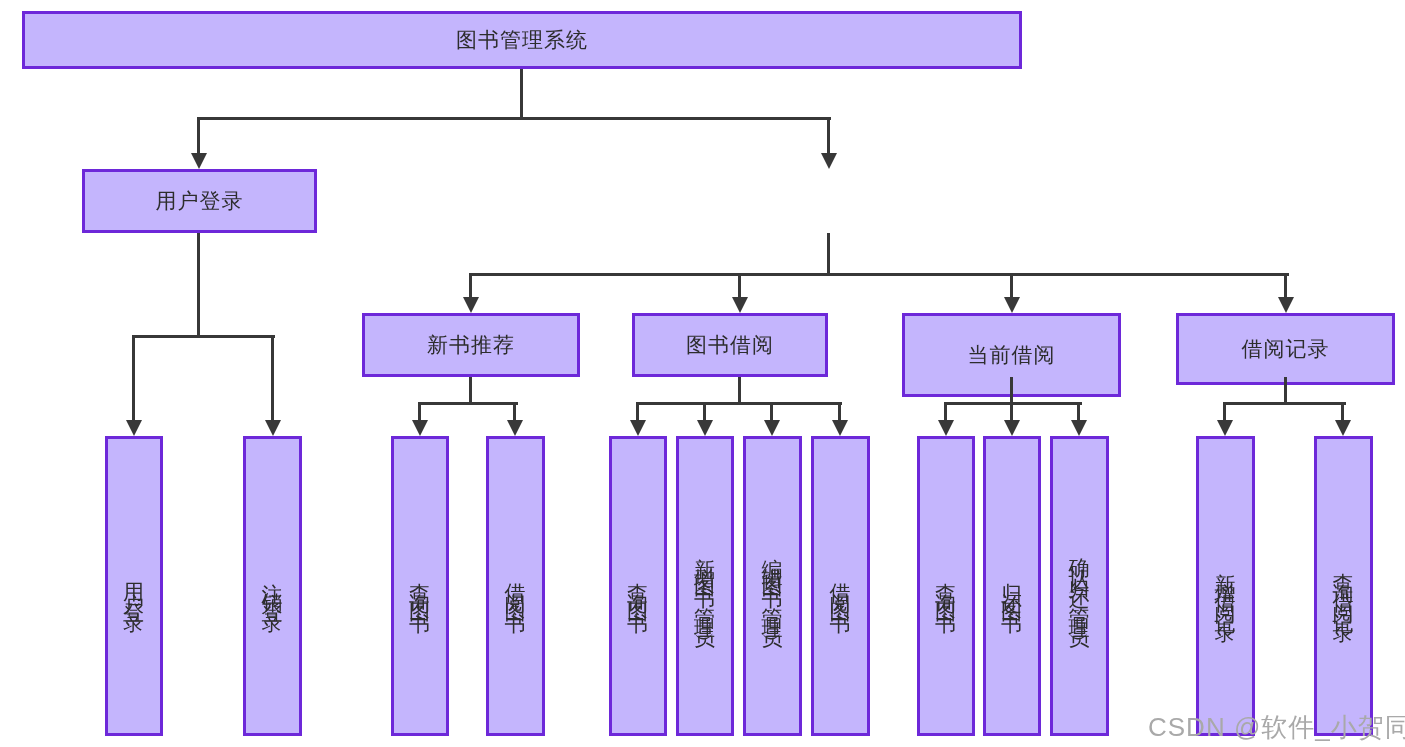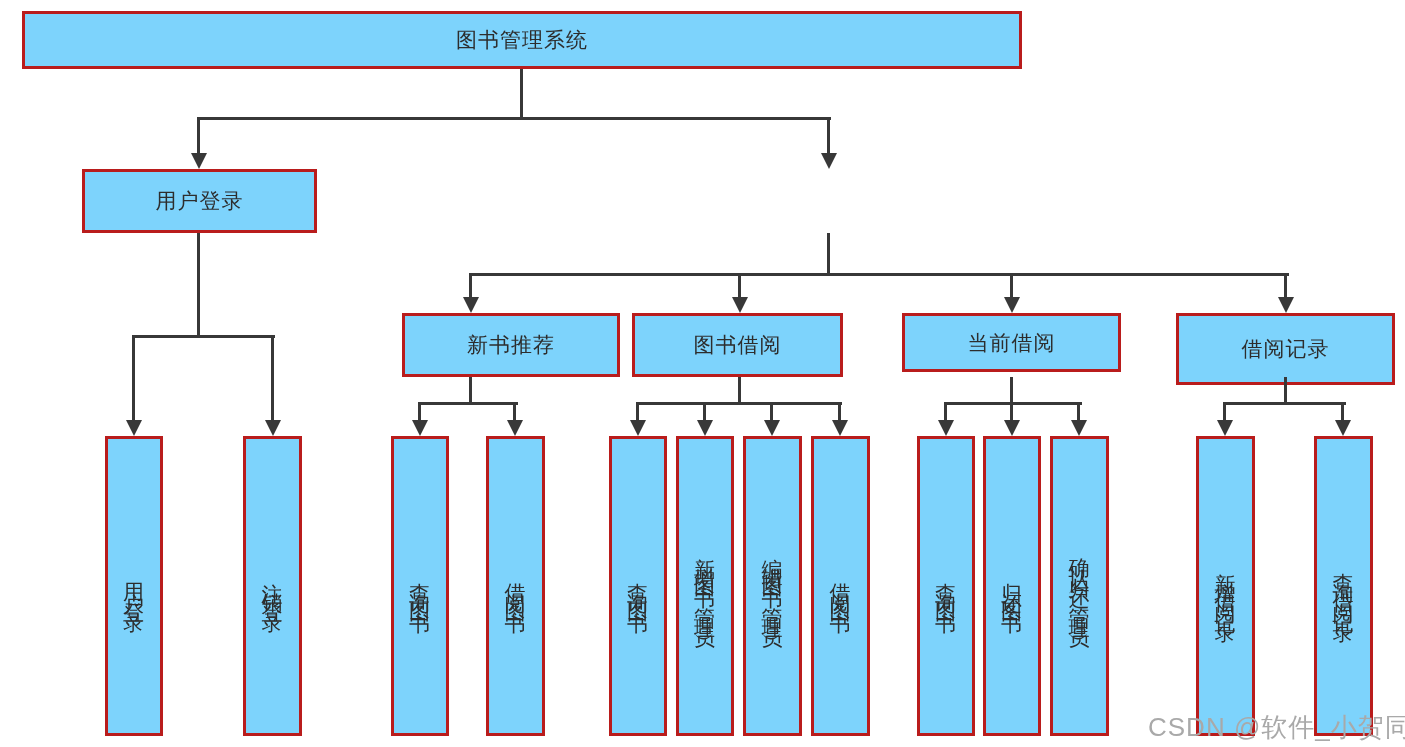--- a/index.html
+++ b/index.html
@@ -7,22 +7,22 @@
     position:relative;
     width:1405px;height:747px;
     background:#ffffff;
     font-family:"Liberation Sans","DejaVu Sans",sans-serif;
     color:#2d2d2d;
     overflow:hidden;
   }
   .node{
     position:absolute;
     box-sizing:border-box;
-    border:3px solid #b91c1c;
-    background:#7dd3fc;
+    border:3px solid #6d28d9;
+    background:#c4b5fd;
     display:flex;
     align-items:center;
     justify-content:center;
     text-align:center;
   }
   .hbox{
     font-size:21px;
     letter-spacing:1px;
   }
   .vbox{
@@ -53,23 +53,23 @@
 </style>
 </head>
 <body>
 
 <div id="canvas">
 
   <div class="node hbox" style="left:22px;top:11px;width:1000px;height:58px;">图书管理系统</div>
 
   <div class="node hbox" style="left:82px;top:169px;width:235px;height:64px;">用户登录</div>
 
-  <div class="node hbox" style="left:362px;top:313px;width:218px;height:64px;margin-left:40px;">新书推荐</div>
-  <div class="node hbox" style="left:632px;top:313px;width:211px;height:64px;">图书借阅</div>
-  <div class="node hbox" style="left:902px;top:313px;width:219px;height:59px;">当前借阅</div>
+  <div class="node hbox" style="left:362px;top:313px;width:218px;height:64px;">新书推荐</div>
+  <div class="node hbox" style="left:632px;top:313px;width:196px;height:64px;">图书借阅</div>
+  <div class="node hbox" style="left:902px;top:313px;width:219px;height:84px;">当前借阅</div>
   <div class="node hbox" style="left:1176px;top:313px;width:219px;height:72px;">借阅记录</div>
 
   <div class="node vbox" style="left:105px;top:436px;width:58px;height:300px;">用户登录</div>
   <div class="node vbox" style="left:243px;top:436px;width:59px;height:300px;">注销登录</div>
 
   <div class="node vbox" style="left:391px;top:436px;width:58px;height:300px;">查询图书</div>
   <div class="node vbox" style="left:486px;top:436px;width:59px;height:300px;">借阅图书</div>
 
   <div class="node vbox" style="left:609px;top:436px;width:58px;height:300px;">查询图书</div>
   <div class="node vbox" style="left:676px;top:436px;width:58px;height:300px;">新增图书（管理员）</div>

